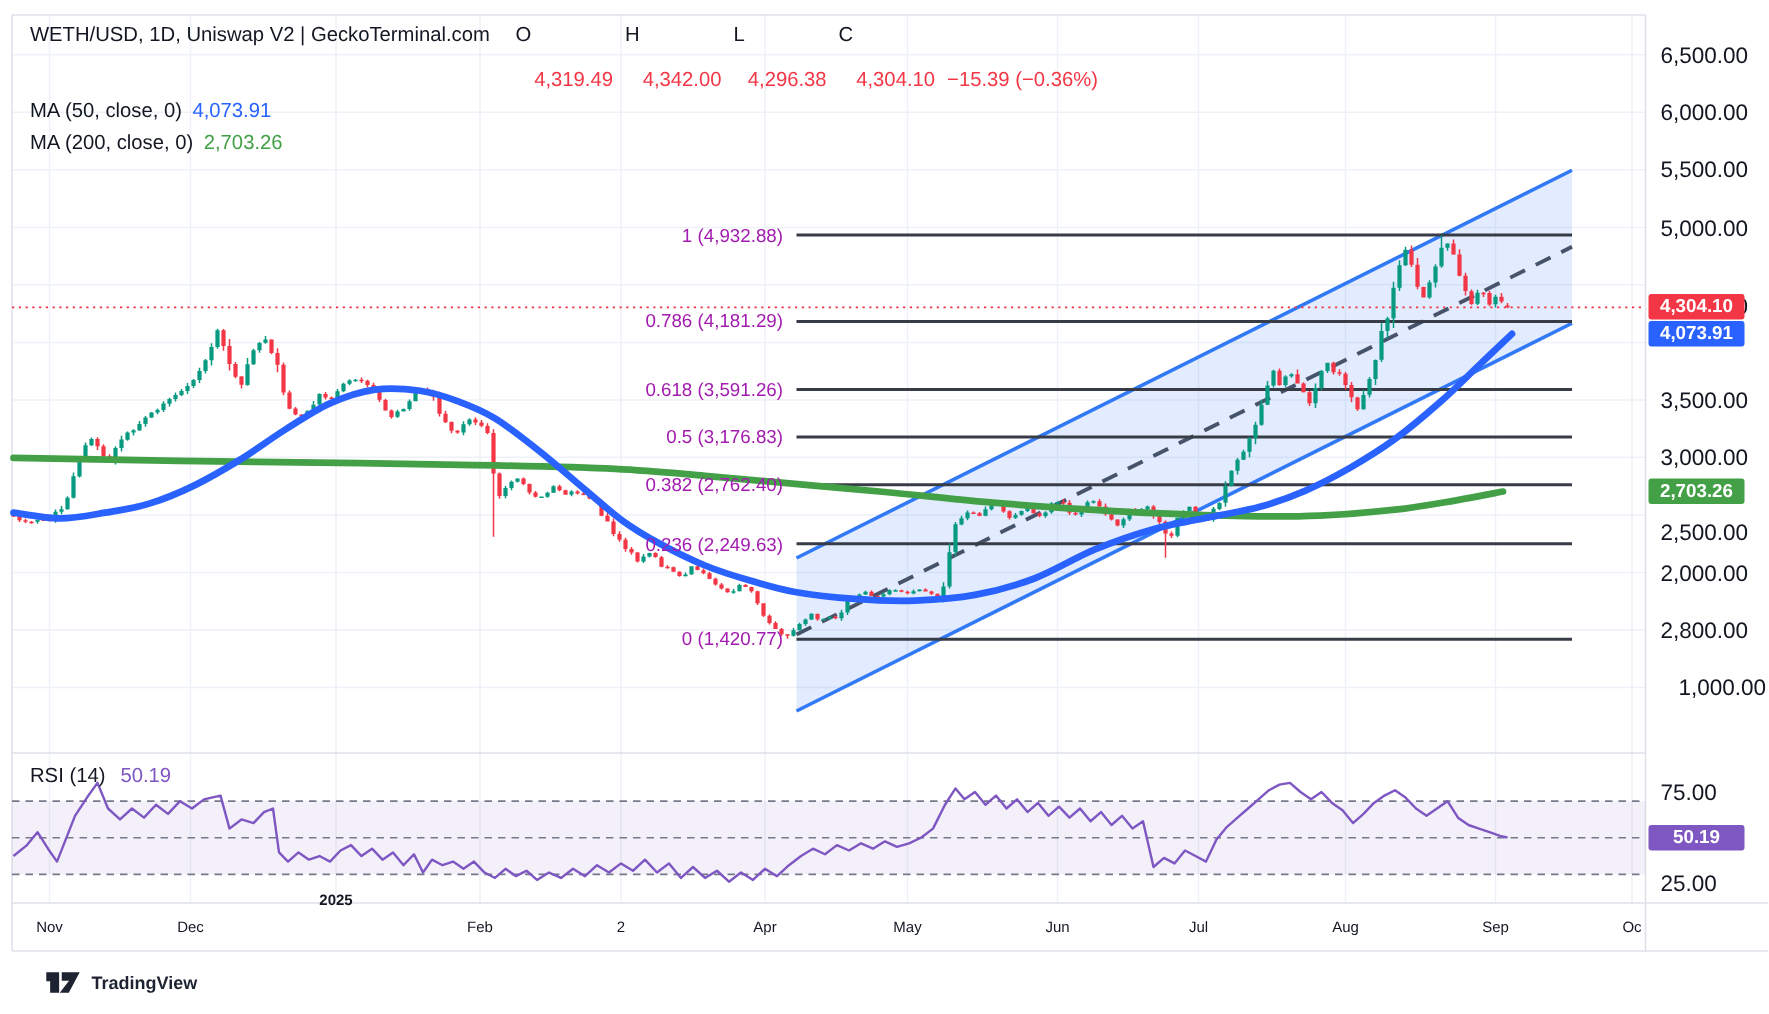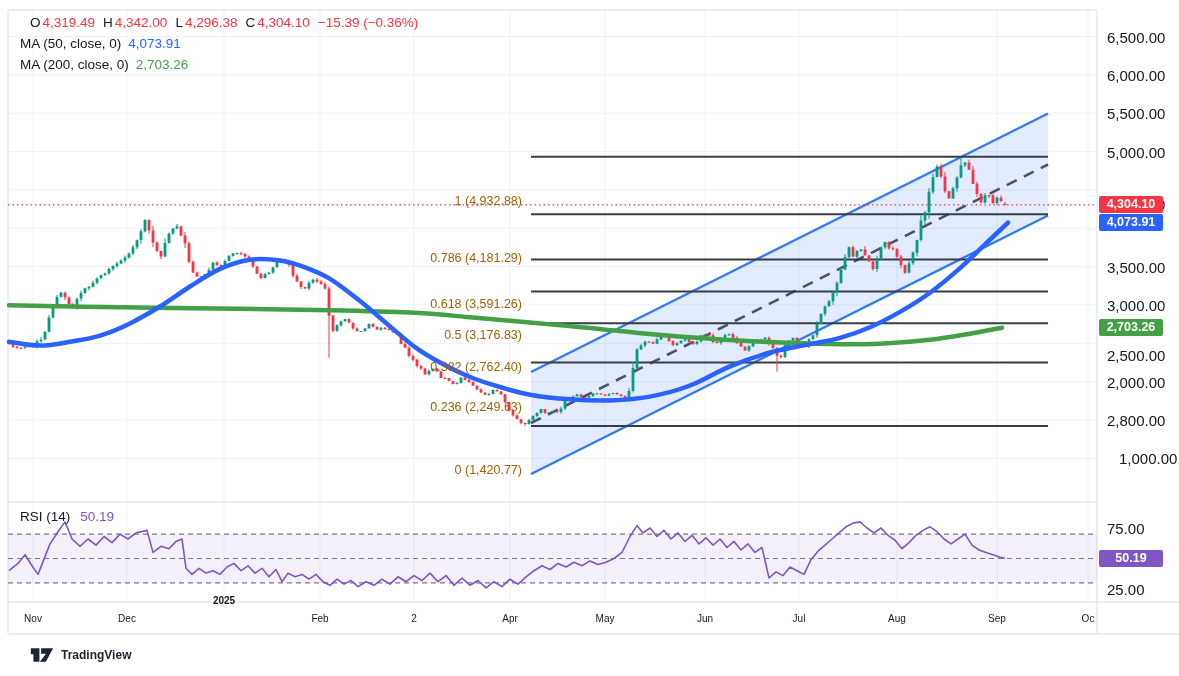--- a/index.html
+++ b/index.html
@@ -3,30 +3,30 @@
 <meta charset="utf-8">
 <style>
   html,body{margin:0;padding:0;background:#fff;}
   #app{position:relative;width:1179px;height:676px;background:#fff;overflow:hidden;
        font-family:"Liberation Sans",sans-serif;color:var(--c-text,#131722);}
   #chart-svg{position:absolute;left:0;top:0;}
   .abs{position:absolute;white-space:nowrap;}
   .legend{position:absolute;left:20px;top:12px;font-size:13.5px;line-height:21px;}
   .lrow{display:flex;align-items:baseline;gap:7px;}
   .lrow .ttl{font-size:13.5px;}
-  .red{color:var(--c-down);}
+  .red{color:var(--c-down);margin-top:30px;}
   .blue{color:var(--c-ma50);}
   .green{color:var(--c-ma200);}
   .purple{color:var(--c-rsi);}
   .ohlc{display:inline-flex;gap:2px;margin-left:4px;}
   .ohlc .k{color:var(--c-text);margin-left:6px;}
   .ptick{font-size:15px;color:var(--c-text);}
   .mtick{font-size:10px;color:var(--c-text);transform:translateX(-50%);}
   .bold{font-weight:bold;}
-  .fiblab{font-size:12.5px;color:#a16207;transform:translateY(-50%);margin-top:44px;}
+  .fiblab{font-size:12.5px;color:#a21caf;transform:translateY(-50%);}
   .badge{left:1099px;width:64px;height:17px;border-radius:2px;color:#fff;font-size:12.5px;
          font-weight:bold;text-align:center;line-height:17px;}
   .rsi-legend{position:absolute;left:20px;top:509px;font-size:13.5px;display:flex;gap:10px;}
   .logo{position:absolute;left:30px;top:645px;display:flex;align-items:center;gap:7px;
         font-size:12px;font-weight:bold;color:#1d2330;}
   .axis-strip{position:absolute;background:transparent;}
 </style>
 </head>
 <body>
 
@@ -121,20 +121,21 @@
       <div class="abs mtick" style="left: 897px; top: 613px;">Aug</div>
       <div class="abs mtick" style="left: 997px; top: 613px;">Sep</div>
       <div class="abs mtick" style="left: 1088px; top: 613px;">Oc</div>
     </div>
 
   <div class="axis-strip" style="left:1097px;top:10px;width:82px;height:624px;"></div>
   <div class="axis-strip" style="left:0;top:602px;width:1097px;height:32px;"></div>
 
   <div class="legend">
     <div class="lrow">
+      <span class="ttl">WETH/USD, 1D, Uniswap V2 | GeckoTerminal.com</span>
       <span class="ohlc">
         <span class="k">O</span>
           <span class="red">4,319.49</span>
         <span class="k">H</span>
           <span class="red">4,342.00</span>
         <span class="k">L</span>
           <span class="red">4,296.38</span>
         <span class="k">C</span>
           <span class="red">4,304.10</span>
         <span class="red" style="margin-left:6px">−15.39 (−0.36%)</span>

